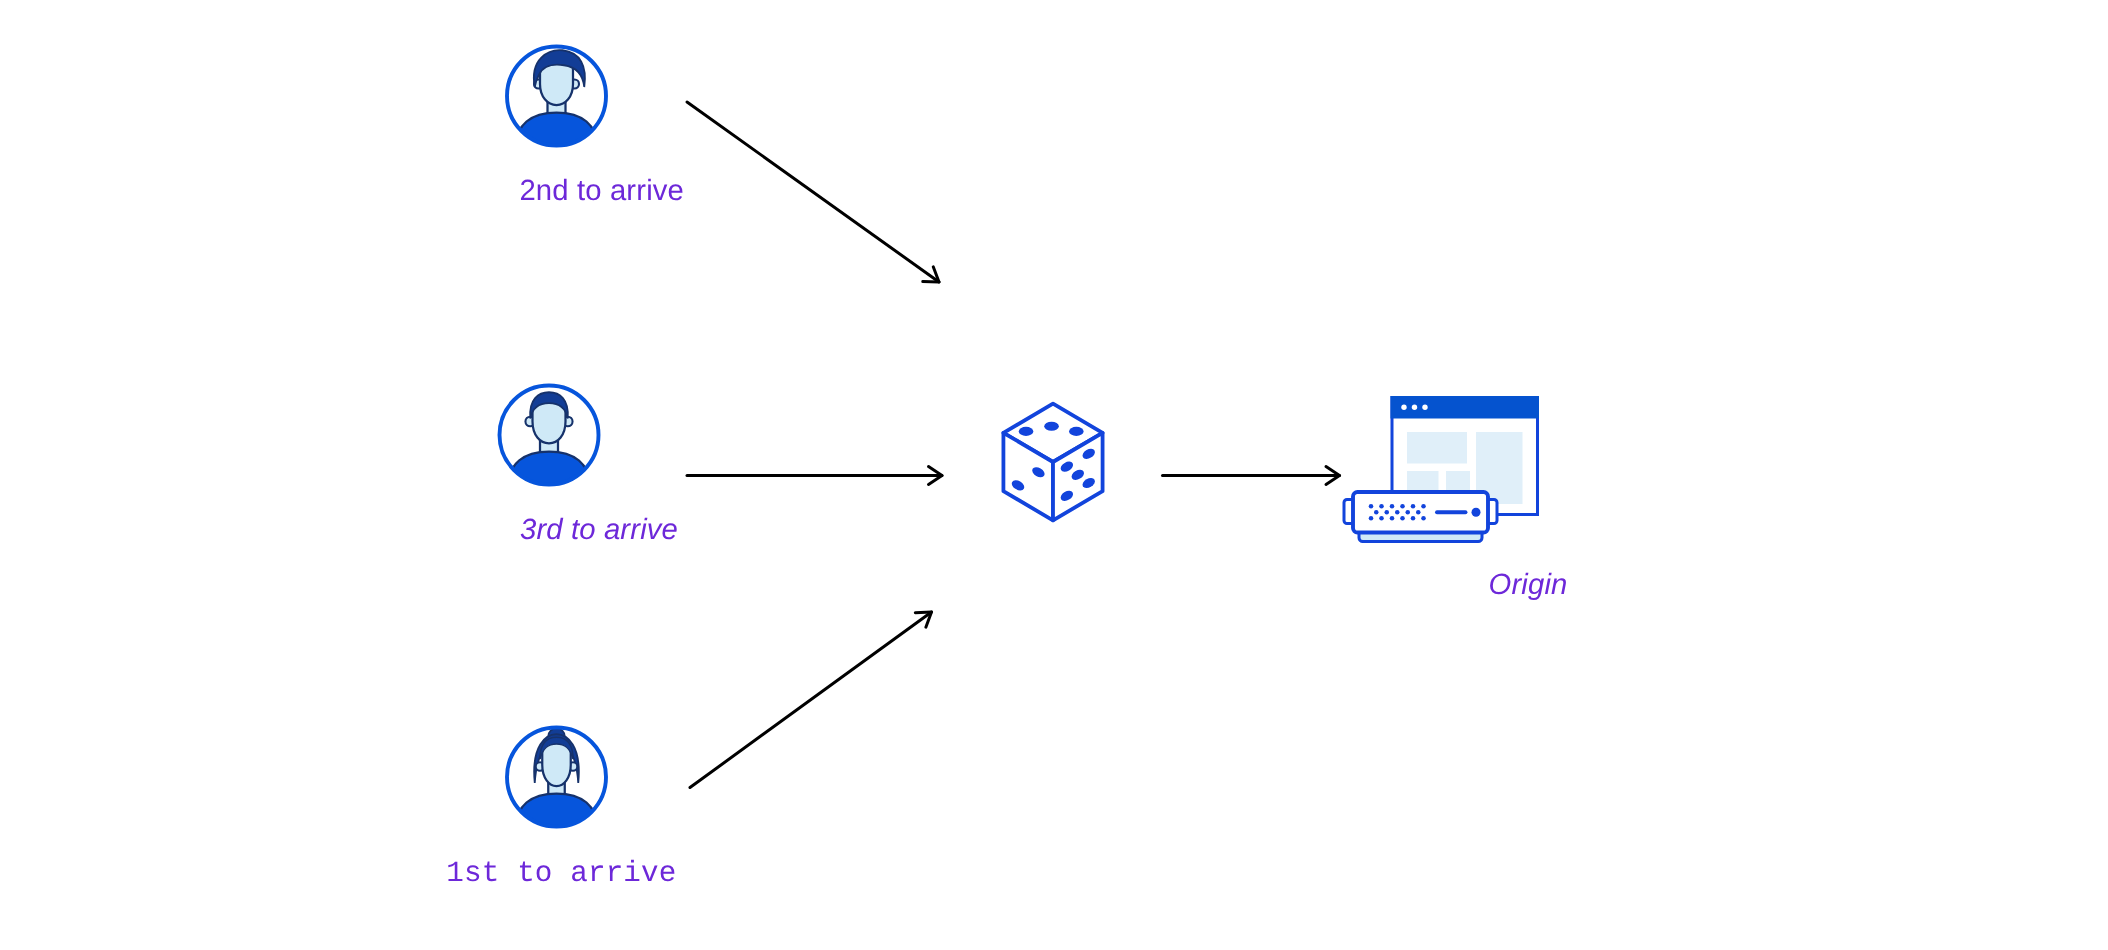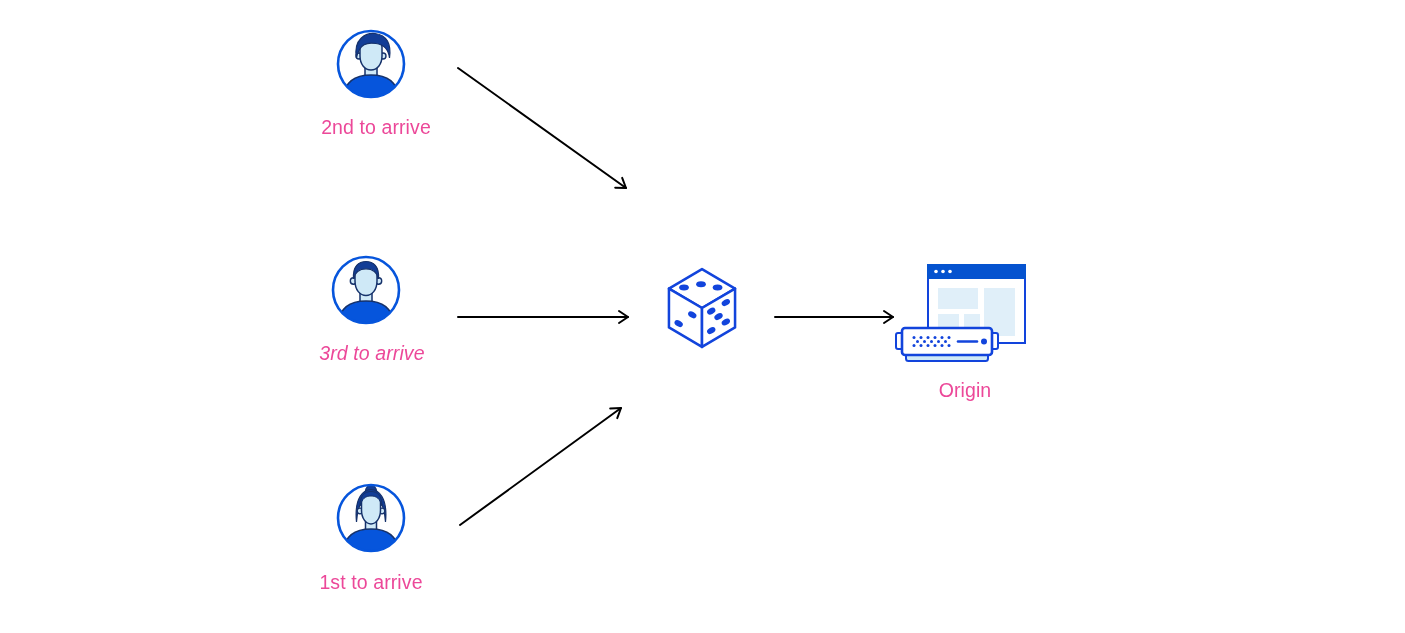--- a/index.html
+++ b/index.html
@@ -2,22 +2,22 @@
 <html><head>
 <meta charset="utf-8">
 <style>
   html,body{margin:0;padding:0;background:#ffffff;}
   .canvas{
     position:relative;width:1405px;height:633px;background:#ffffff;
     font-family:"Liberation Sans", sans-serif;overflow:hidden;
   }
   .abs{position:absolute;}
   .node-label{
-    position:absolute;width:160px;text-align:center;
-    font-size:19.5px;line-height:22px;color:#ec4899;letter-spacing:0.1px;
+    position:absolute;width:160px;text-align:right;
+    font-size:19.5px;line-height:22px;color:#6d28d9;letter-spacing:0.1px;
   }
   svg{display:block;}
   .arrow-layer{position:absolute;left:0;top:0;pointer-events:none;}
 </style>
 </head>
 <body>
 
 <div class="canvas">
 
   <svg class="abs" style="left:335px;top:28px;" width="72" height="72" viewBox="0 0 72 72">
@@ -70,21 +70,21 @@
       <path d="M8,74 C8,54 20,47 36,47 C52,47 64,54 64,74 Z" fill="#0655dc" stroke="#16326b" stroke-width="1.5"></path>
       <circle cx="36" cy="9" r="5.5" fill="#123d96" stroke="#16326b" stroke-width="1.2"></circle>
       <path d="M21.5,40 C19,15 29,7.5 36,7.5 C43,7.5 53,15 50.5,40 C49.5,25 46,14.5 36,14.5 C26,14.5 22.5,25 21.5,40 Z" fill="#123d96" stroke="#16326b" stroke-width="1.2"></path>
       <circle cx="25" cy="29" r="2.8" fill="#cfe9f7" stroke="#16326b" stroke-width="1.3"></circle>
       <circle cx="47" cy="29" r="2.8" fill="#cfe9f7" stroke="#16326b" stroke-width="1.3"></circle>
       <path d="M26.5,20 C26.5,13.5 31,11 36,11 C41,11 45.5,13.5 45.5,20 L45.5,28 C45.5,36.5 41,42 36,42 C31,42 26.5,36.5 26.5,28 Z" fill="#cfe9f7" stroke="#16326b" stroke-width="1.5"></path>
       <path d="M25,24 C25,13 30,9.5 36,9.5 C42,9.5 47,13 47,24 C45,16.5 41.5,14 36,14 C30.5,14 27,16.5 25,24 Z" fill="#123d96" stroke="#16326b" stroke-width="1"></path>
     </g>
     <circle cx="36" cy="36" r="33" fill="none" stroke="#0655dc" stroke-width="2.6"></circle>
   </svg>
-  <div class="node-label" style="left:291px;top:571px;">1st to arrive</div>
+  <div class="node-label" style="left:291px;top:571px;font-family:Liberation Mono, monospace;">1st to arrive</div>
 
   <svg class="abs" style="left:667px;top:266px;" width="70" height="84" viewBox="0 0 72 84">
     <g stroke="#1244dc" stroke-width="2.6" stroke-linejoin="round" fill="#ffffff">
       <path d="M36,2 L70,22 L36,42 L2,22 Z"></path>
       <path d="M2,22 L36,42 L36,82 L2,62 Z"></path>
       <path d="M70,22 L36,42 L36,82 L70,62 Z"></path>
     </g>
     <g fill="#1244dc">
 
       <ellipse cx="17.5" cy="21" rx="5" ry="3.1"></ellipse>
@@ -137,21 +137,21 @@
       <circle cx="24" cy="87.5" r="1.5"></circle>
         <circle cx="31" cy="87.5" r="1.5"></circle>
         <circle cx="38" cy="87.5" r="1.5"></circle>
         <circle cx="45" cy="87.5" r="1.5"></circle>
         <circle cx="52" cy="87.5" r="1.5"></circle>
         <circle cx="59" cy="87.5" r="1.5"></circle>
     </g>
     <line x1="68" y1="83.5" x2="87" y2="83.5" stroke="#1244dc" stroke-width="2.6" stroke-linecap="round"></line>
     <circle cx="94" cy="83.5" r="3" fill="#1244dc"></circle>
   </svg>
-  <div class="node-label" style="left:885px;top:379px;">Origin</div>
+  <div class="node-label" style="left:885px;top:379px;font-style:italic;">Origin</div>
 
   <svg class="arrow-layer" width="1405" height="633" viewBox="0 0 1405 633">
     <defs>
       <marker id="ah" markerUnits="userSpaceOnUse" markerWidth="20" markerHeight="20" refX="13" refY="9" orient="auto">
         <path d="M4,3 L13,9 L4,15" fill="none" stroke="#000000" stroke-width="2" stroke-linecap="round" stroke-linejoin="round"></path>
       </marker>
     </defs>
     <g stroke="#000000" stroke-width="2" stroke-linecap="round">
       <line x1="458" y1="68" x2="626" y2="188" marker-end="url(#ah)"></line>
       <line x1="458" y1="317" x2="628" y2="317" marker-end="url(#ah)"></line>

